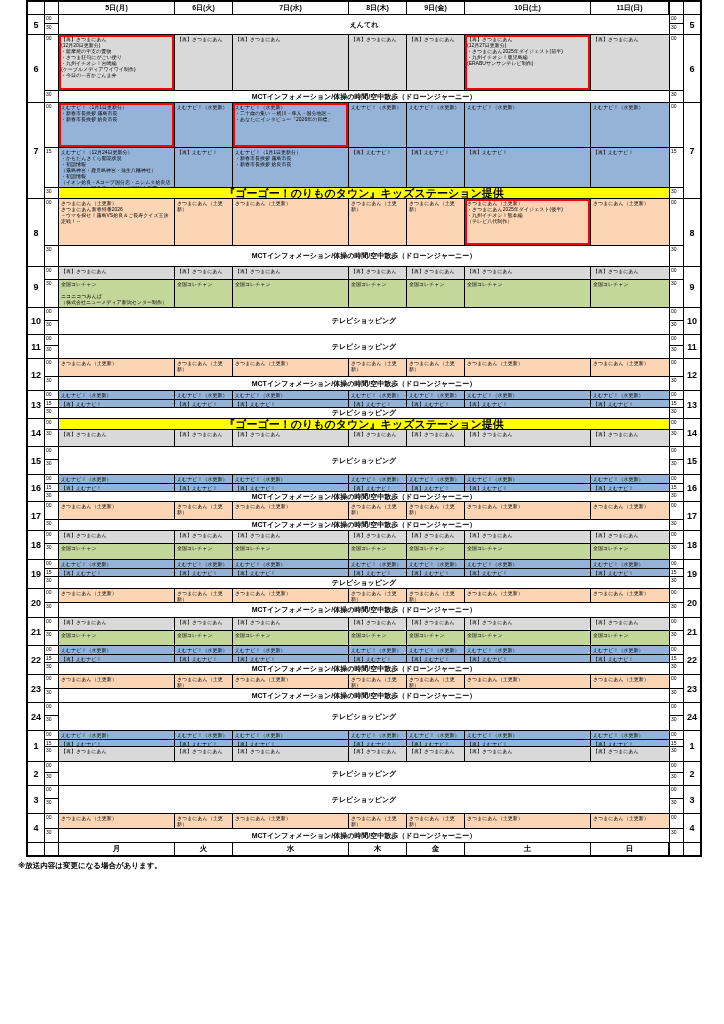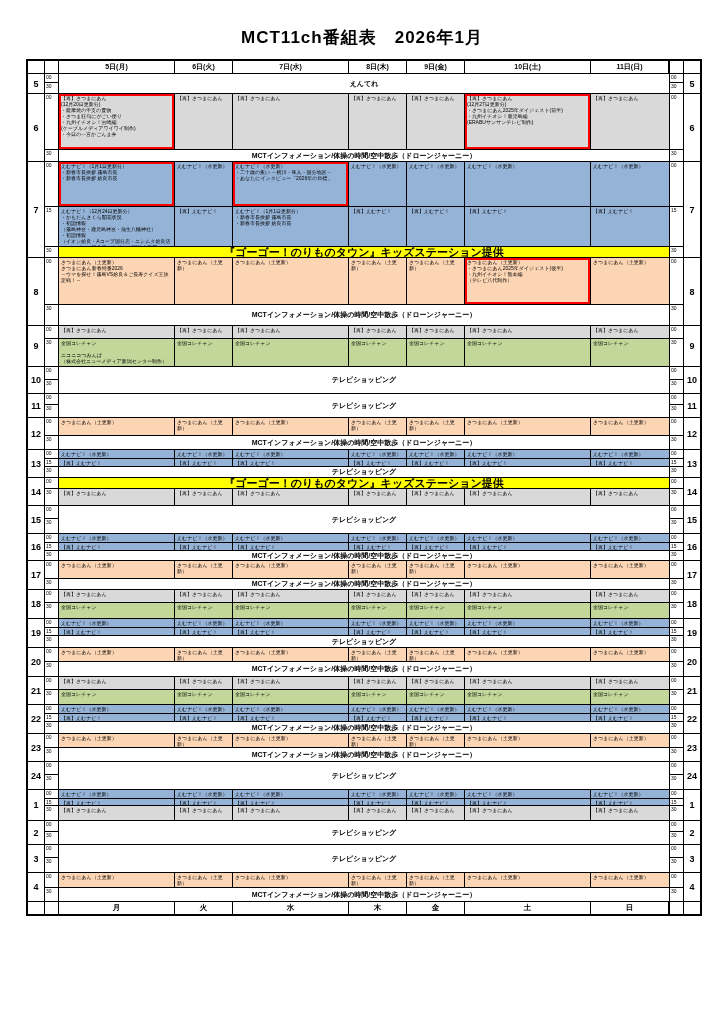--- a/index.html
+++ b/index.html
@@ -36,21 +36,20 @@
   .dayfoot{box-sizing:border-box;border-right:1px solid #000;display:flex;align-items:center;
            justify-content:center;font-size:7.5px;font-weight:bold;height:12px;background:#fff;}
   .dayfoot:last-child{border-right:none;}
   .corner{box-sizing:border-box;background:#fff;}
   .footnote{margin:4px 0 0 18px;font-size:7.5px;font-weight:bold;}
 </style>
 </head>
 <body>
 
 <div class="page">
-  <div class="title">MCT11ch番組表　2026年1月</div>
   <div id="grid">
       <div class="trow">
         <div class="hcol hcol-l corner"></div>
         <div class="mcol mcol-l corner"></div>
         <div class="dayhead" style="width: 116px; flex: 0 0 116px;">5日(月)</div>
         <div class="dayhead" style="width: 58px; flex: 0 0 58px;">6日(火)</div>
         <div class="dayhead" style="width: 116px; flex: 0 0 116px;">7日(水)</div>
         <div class="dayhead" style="width: 58px; flex: 0 0 58px;">8日(木)</div>
         <div class="dayhead" style="width: 58px; flex: 0 0 58px;">9日(金)</div>
         <div class="dayhead" style="width: 126px; flex: 0 0 126px;">10日(土)</div>
@@ -1084,13 +1083,14 @@
         <div class="dayfoot" style="width: 58px; flex: 0 0 58px;">火</div>
         <div class="dayfoot" style="width: 116px; flex: 0 0 116px;">水</div>
         <div class="dayfoot" style="width: 58px; flex: 0 0 58px;">木</div>
         <div class="dayfoot" style="width: 58px; flex: 0 0 58px;">金</div>
         <div class="dayfoot" style="width: 126px; flex: 0 0 126px;">土</div>
         <div class="dayfoot" style="width: 78px; flex: 0 0 78px;">日</div>
         <div class="mcol mcol-r corner"></div>
         <div class="hcol hcol-r"></div>
       </div>
     </div>
+  <div class="footnote">※放送内容は変更になる場合があります。</div>
 </div>
 
 </body></html>

